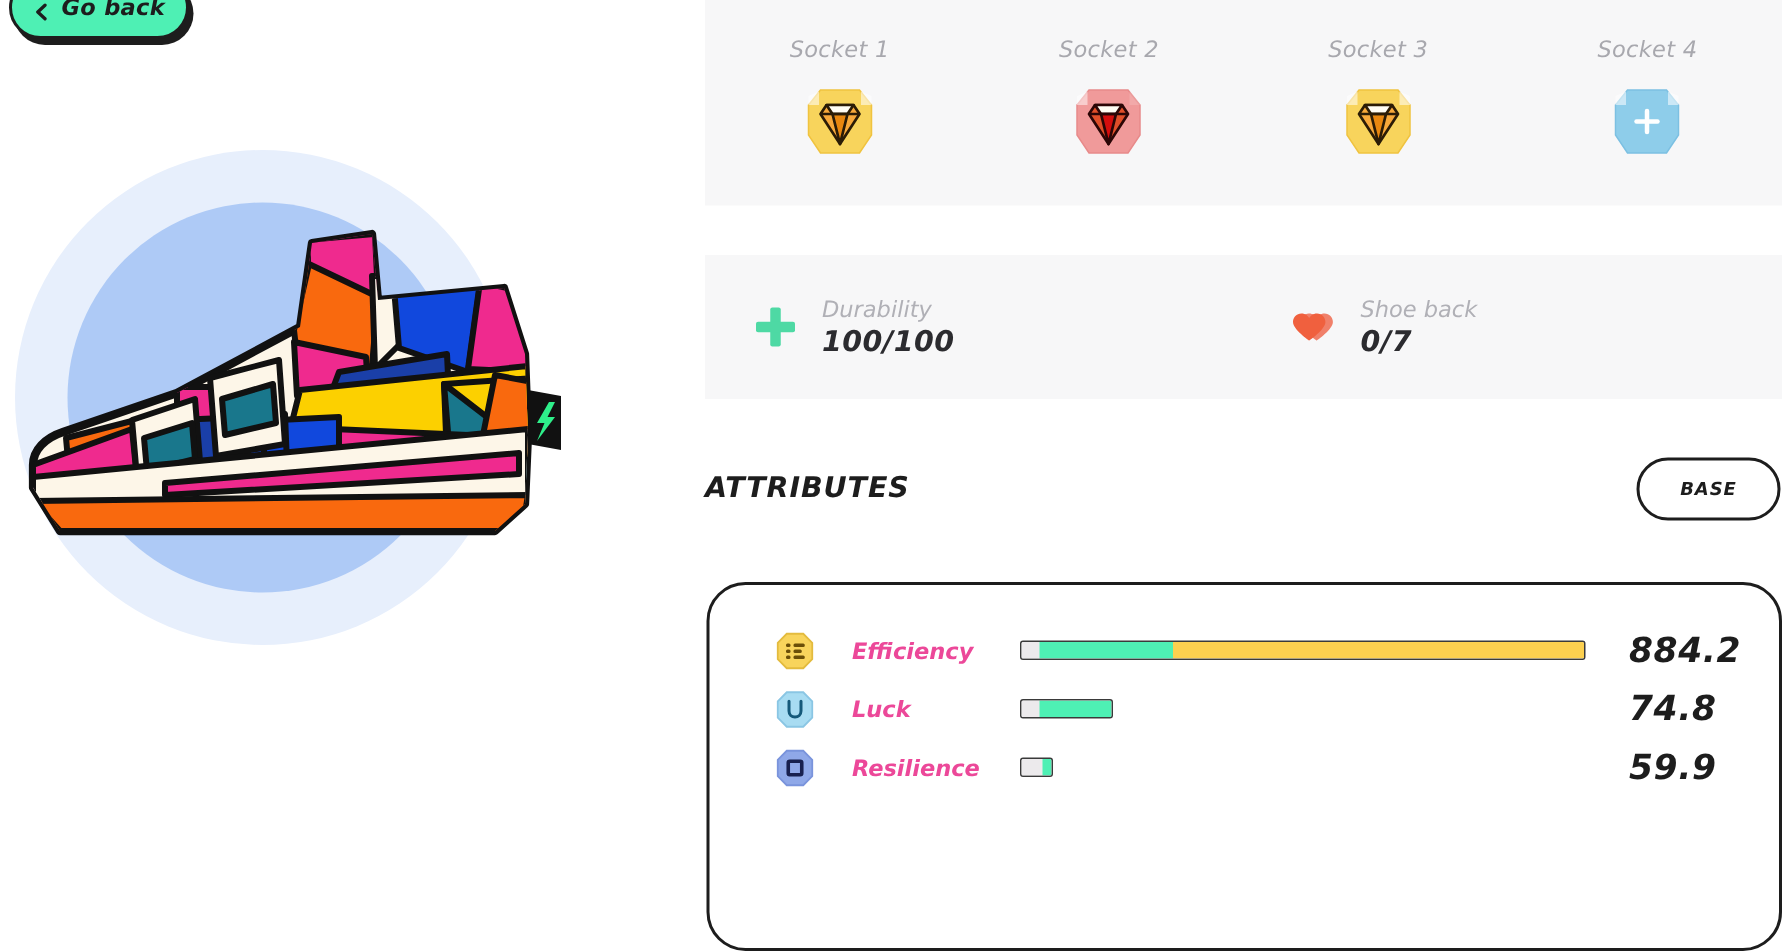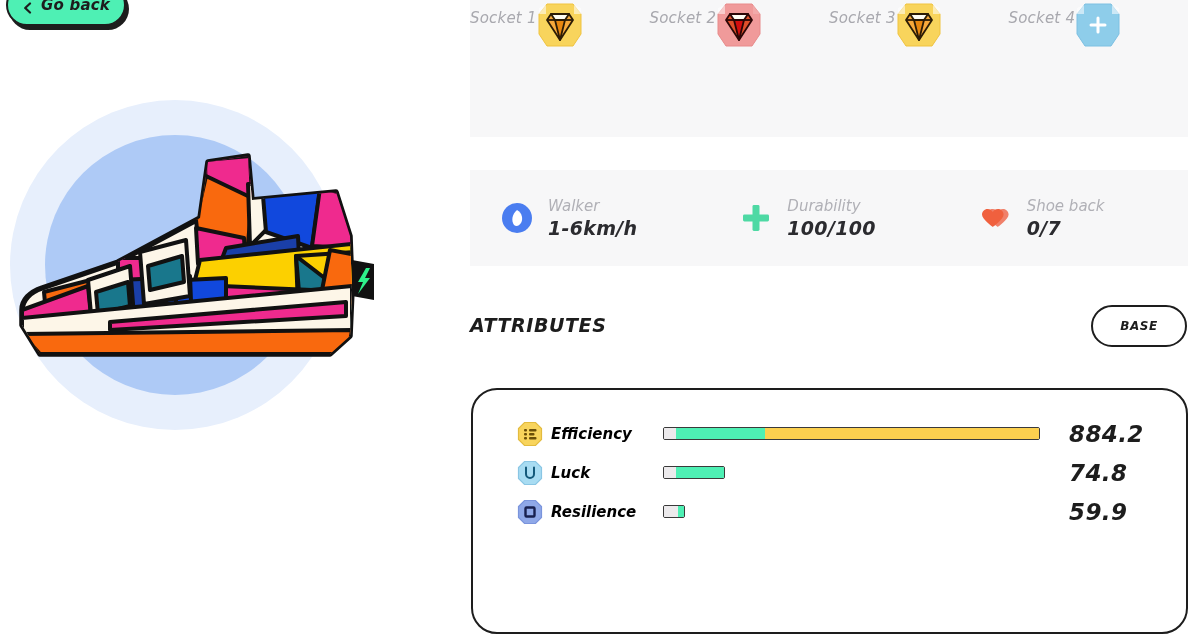--- a/index.html
+++ b/index.html
@@ -45,21 +45,22 @@
   
   .right-col { position:absolute; left:470px; top:0; width:720px; height:634px; }
 
   .panel { background:#f7f7f8; }
 
   .sockets-panel {
     position:absolute; left:0; top:0; width:718px; height:137px;
     display:flex; align-items:flex-start;
   }
   .socket {
-    flex:1 1 0; display:flex; flex-direction:row; align-items:center;
+    flex:1 1 0; display:flex; flex-direction:column; align-items:center;
+    padding-top:24px;
   }
   .socket-label {
     font-family:"DejaVu Sans", sans-serif;
     font-style:italic; font-size:15px; color:#a8a8ae; letter-spacing:.2px;
     margin-bottom:14px;
   }
   .gem { width:46px; height:50px; cursor:pointer; }
 
   .stats-panel {
     position:absolute; left:0; top:170px; width:718px; height:96px;
@@ -103,23 +104,23 @@
 
   .attr-card {
     position:absolute; left:1px; top:388px; width:717px; height:246px;
     border:2.5px solid #1d1d1d; border-radius:26px;
     background:#ffffff;
     padding-top:24px;
   }
   .attr-row { display:flex; align-items:center; height:39px; padding-left:44px; }
   .attr-icon { width:26px; height:26px; flex:0 0 auto; }
   .attr-name {
-    width:112px; margin-left:8px;
-    font-family:"DejaVu Sans", sans-serif;
-    font-style:italic; font-weight:700; font-size:15px; color:#000000;
+    width:112px; margin-left:25px;
+    font-family:"DejaVu Sans", sans-serif;
+    font-style:italic; font-weight:700; font-size:15px; color:#ec4899;
   }
   .bar-wrap { width:376px; height:13px; position:relative; }
   .bar {
     position:absolute; left:0; top:0; height:13px;
     border:1.5px solid #3a3a3a; border-radius:2px;
     display:flex; overflow:hidden; background:#eeeeee;
   }
   .bar-seg { height:100%; }
   .seg-base { background:#eceaec; }
   .seg-green { background:#4ef0b4; }
@@ -275,33 +276,20 @@
               <line x1="23" y1="18" x2="23" y2="32"></line>
               <line x1="16" y1="25" x2="30" y2="25"></line>
             </g>
           </svg>
         </span>
       </div>
     </div>
 
     <div class="stats-panel panel">
 
-      <div class="stat">
-        <span class="stat-icon">
-          <svg viewBox="0 0 34 34" width="34" height="34">
-            <circle cx="17" cy="17" r="15" fill="#4a7df0"></circle>
-            <path d="M17,9 C12,13 11,20 14,24 C18,27 23,22 22,16
-                     C21.4,12.5 19.6,10.3 17,9 Z" fill="#ffffff"></path>
-          </svg>
-        </span>
-        <span class="stat-text">
-          <span class="stat-name">Walker</span>
-          <span class="stat-value">1-6km/h</span>
-        </span>
-      </div>
 
       <div class="stat">
         <span class="stat-icon">
           <svg viewBox="0 0 34 34" width="34" height="34">
             <g fill="#4ed9a4">
               <rect x="13.5" y="4" width="7" height="26" rx="1.4"></rect>
               <rect x="4" y="13.5" width="26" height="7" rx="1.4"></rect>
             </g>
           </svg>
         </span>

